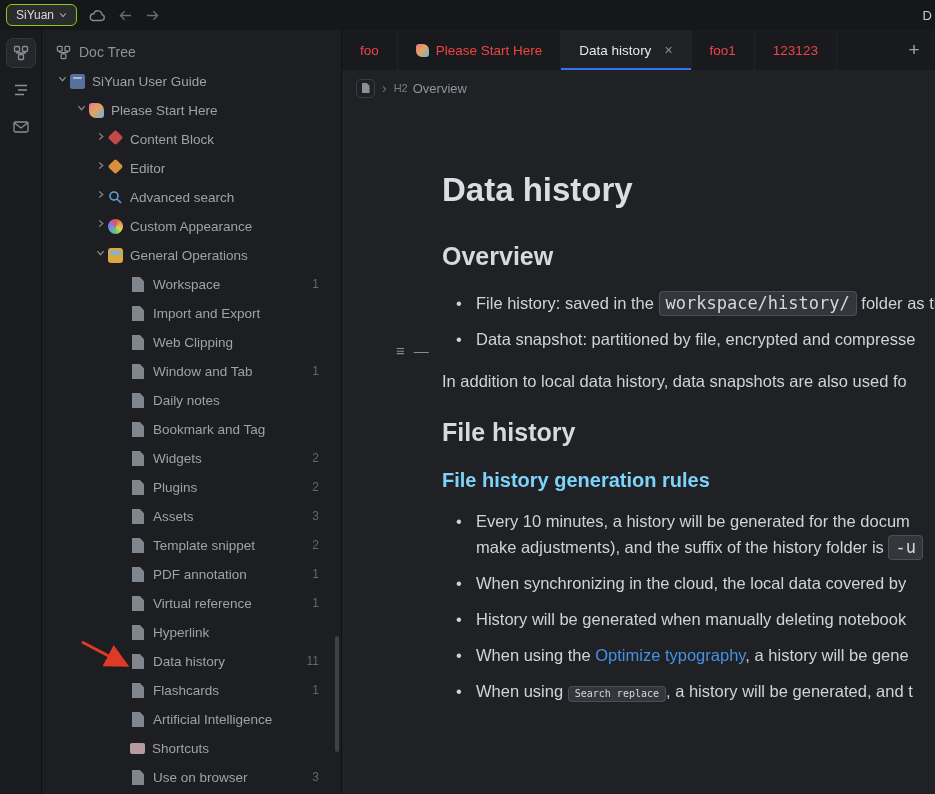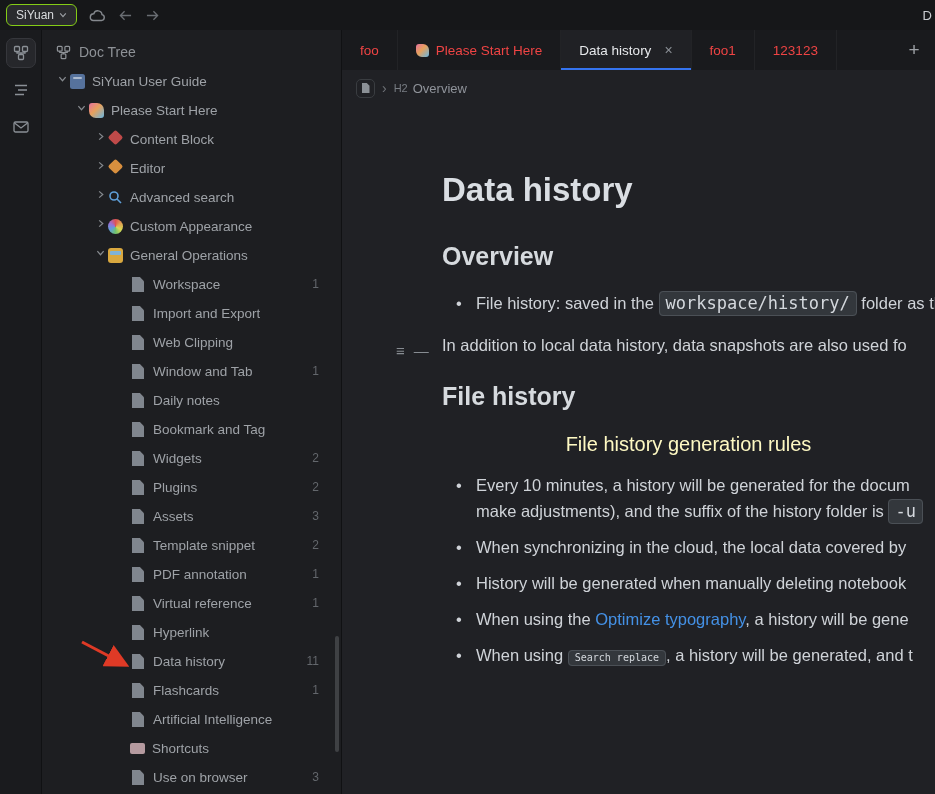--- a/index.html
+++ b/index.html
@@ -62,21 +62,21 @@
   .breadcrumb { height:36px; display:flex; align-items:center; gap:7px; padding:0 14px; color:#8f939a; font-size:13px; flex:none; }
   .bc-docicon { width:19px; height:19px; border:1px solid #3a3d41; border-radius:5px; display:flex; align-items:center; justify-content:center; cursor:pointer; }
   .bc-docicon i { display:block; width:8px; height:10px; background:#8b9096; clip-path:polygon(0 0,66% 0,100% 28%,100% 100%,0 100%); }
   .bc-sep { color:#6e7277; font-size:14px; }
   .bc-htag { font-size:11px; color:#787d84; margin-right:-2px; }
   
   .editor { flex:1; position:relative; overflow:hidden; padding:64px 0 0 100px; }
   .editor h1 { font-size:33px; font-weight:700; color:#dadee3; margin:0 0 30px; line-height:40px; white-space:nowrap; }
   .editor h2 { font-size:25px; font-weight:700; color:#d6dade; margin:22px 0 18px; line-height:32px; white-space:nowrap; }
   .editor h2:first-of-type { margin-top:0; }
-  .editor h3 { font-size:20px; font-weight:400; color:#fef9c3; margin:16px 0 14px; line-height:28px; white-space:nowrap;text-align:center; }
+  .editor h3 { font-size:20px; font-weight:700; color:#7dd3fc; margin:16px 0 14px; line-height:28px; white-space:nowrap; }
   .editor p { font-size:16.5px; color:#cfd3d8; margin:0 0 14px; line-height:26px; white-space:nowrap; }
   .editor ul { list-style:none; margin:12px 0 16px; padding-left:34px; }
   .editor li { position:relative; margin-bottom:10px; font-size:16.5px; color:#cfd3d8; line-height:26px; white-space:nowrap; }
   .editor li::before { content:"•"; position:absolute; left:-20px; top:0; color:#cfd3d8; }
   code { font-family:"DejaVu Sans Mono","Liberation Mono",monospace; font-size:17px; color:#d4d8dd;
     background:#33373c; border:1px solid #4b5056; border-radius:4px; padding:1px 6px 2px; }
   code.small { font-size:10px; }
   .link { color:#4491e6; cursor:pointer; }
   .gutter { position:absolute; left:54px; top:236px; display:flex; gap:9px; color:#878c92; font-size:15px; }
   .gutter span { cursor:pointer; }
@@ -382,20 +382,23 @@
 
         <h1>Data history</h1>
 
         <h2>Overview</h2>
 
 
         <ul>
           <li>
             <span>File history: saved in the </span><code>workspace/history/</code><span> folder as the o</span>
           </li>
+          <li>
+            <span>Data snapshot: partitioned by file, encrypted and compresse</span>
+          </li>
         </ul>
 
         <p><span>In addition to local data history, data snapshots are also used fo</span></p>
 
         <h2>File history</h2>
 
         <h3>File history generation rules</h3>
 
         <ul>
           <li>

